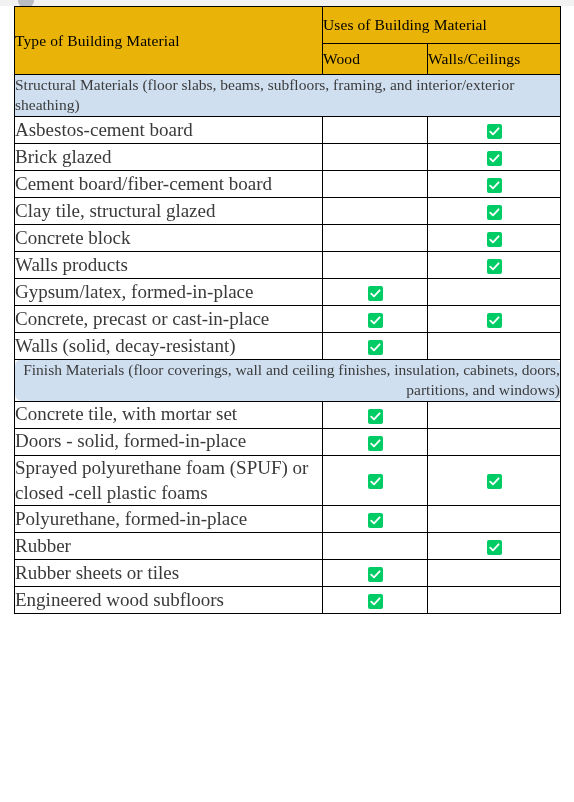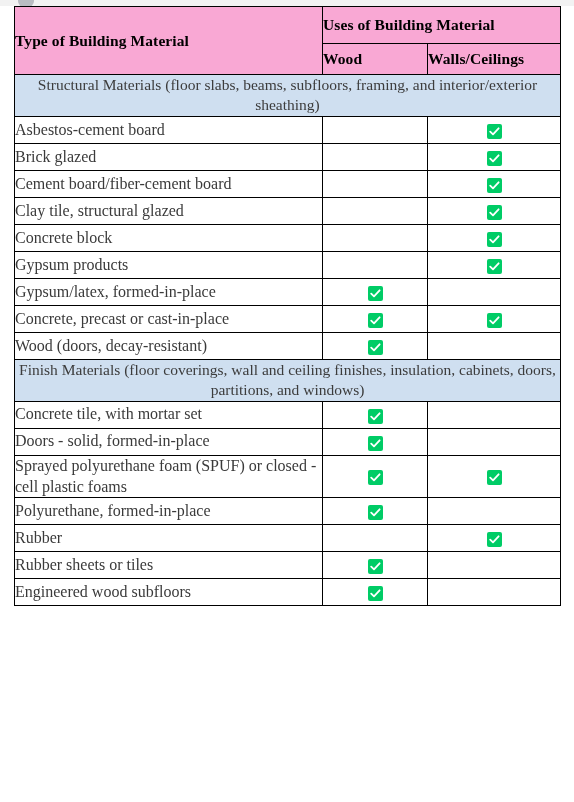--- a/index.html
+++ b/index.html
@@ -48,44 +48,44 @@
     padding: 0;
     vertical-align: middle;
   }
 
   
   col.c-material { width: 308px; }
   col.c-floor    { width: 105px; }
   col.c-walls    { width: 133px; }
 
   .hdr {
-    background: #f9a8d4;
-    font-weight: bold;
+    background: #eab308;
+    font-weight: normal;
     font-size: 15.5px;
     color: #000;
     text-align: left;
     padding: 6px 0 6px 9px;
     line-height: 1.25;
     letter-spacing: 0.1px;
   }
   .hdr-tall { height: 36px; }
   .hdr-sub  { height: 30px; }
 
   .section-row td {
     background: #cfdff0;
     color: #3c3c3c;
     font-size: 15.5px;
     line-height: 1.32;
     padding: 7px 10px 8px 10px;
   }
-  .section-center { text-align: center; }
-  .section-left   { text-align: center; }
+  .section-center { text-align: left; }
+  .section-left   { text-align: right; border-radius: 7px; }
 
   .row-label {
-    font-size: 16px;
+    font-size: 19px;
     color: #3a3a3a;
     padding: 6px 0 6px 9px;
     line-height: 1.3;
     height: 26px;
   }
   .cell-mark {
     text-align: center;
   }
 
   .checkbox {
@@ -159,21 +159,21 @@
               </svg></span></td>
         </tr>
         <tr>
           <td class="row-label">Concrete block</td>
           <td class="cell-mark cell-empty"></td>
           <td class="cell-mark"><span class="checkbox"><svg width="11" height="11" viewBox="0 0 11 11" aria-hidden="true">
                 <path d="M1.2 5.6 L4.0 8.3 L9.6 2.3" fill="none" stroke="#ffffff" stroke-width="1.8" stroke-linecap="round" stroke-linejoin="round"></path>
               </svg></span></td>
         </tr>
         <tr>
-          <td class="row-label">Gypsum products</td>
+          <td class="row-label">Walls products</td>
           <td class="cell-mark cell-empty"></td>
           <td class="cell-mark"><span class="checkbox"><svg width="11" height="11" viewBox="0 0 11 11" aria-hidden="true">
                 <path d="M1.2 5.6 L4.0 8.3 L9.6 2.3" fill="none" stroke="#ffffff" stroke-width="1.8" stroke-linecap="round" stroke-linejoin="round"></path>
               </svg></span></td>
         </tr>
         <tr>
           <td class="row-label">Gypsum/latex, formed-in-place</td>
           <td class="cell-mark"><span class="checkbox"><svg width="11" height="11" viewBox="0 0 11 11" aria-hidden="true">
                 <path d="M1.2 5.6 L4.0 8.3 L9.6 2.3" fill="none" stroke="#ffffff" stroke-width="1.8" stroke-linecap="round" stroke-linejoin="round"></path>
               </svg></span></td>
@@ -182,21 +182,21 @@
         <tr>
           <td class="row-label">Concrete, precast or cast-in-place</td>
           <td class="cell-mark"><span class="checkbox"><svg width="11" height="11" viewBox="0 0 11 11" aria-hidden="true">
                 <path d="M1.2 5.6 L4.0 8.3 L9.6 2.3" fill="none" stroke="#ffffff" stroke-width="1.8" stroke-linecap="round" stroke-linejoin="round"></path>
               </svg></span></td>
           <td class="cell-mark"><span class="checkbox"><svg width="11" height="11" viewBox="0 0 11 11" aria-hidden="true">
                 <path d="M1.2 5.6 L4.0 8.3 L9.6 2.3" fill="none" stroke="#ffffff" stroke-width="1.8" stroke-linecap="round" stroke-linejoin="round"></path>
               </svg></span></td>
         </tr>
         <tr>
-          <td class="row-label">Wood (doors, decay-resistant)</td>
+          <td class="row-label">Walls (solid, decay-resistant)</td>
           <td class="cell-mark"><span class="checkbox"><svg width="11" height="11" viewBox="0 0 11 11" aria-hidden="true">
                 <path d="M1.2 5.6 L4.0 8.3 L9.6 2.3" fill="none" stroke="#ffffff" stroke-width="1.8" stroke-linecap="round" stroke-linejoin="round"></path>
               </svg></span></td>
           <td class="cell-mark cell-empty"></td>
         </tr>
         <tr class="section-row">
           <td colspan="3" class="section-left">Finish Materials (floor coverings, wall and ceiling finishes, insulation, cabinets, doors, partitions, and windows)</td>
         </tr>
         <tr>
           <td class="row-label">Concrete tile, with mortar set</td>

